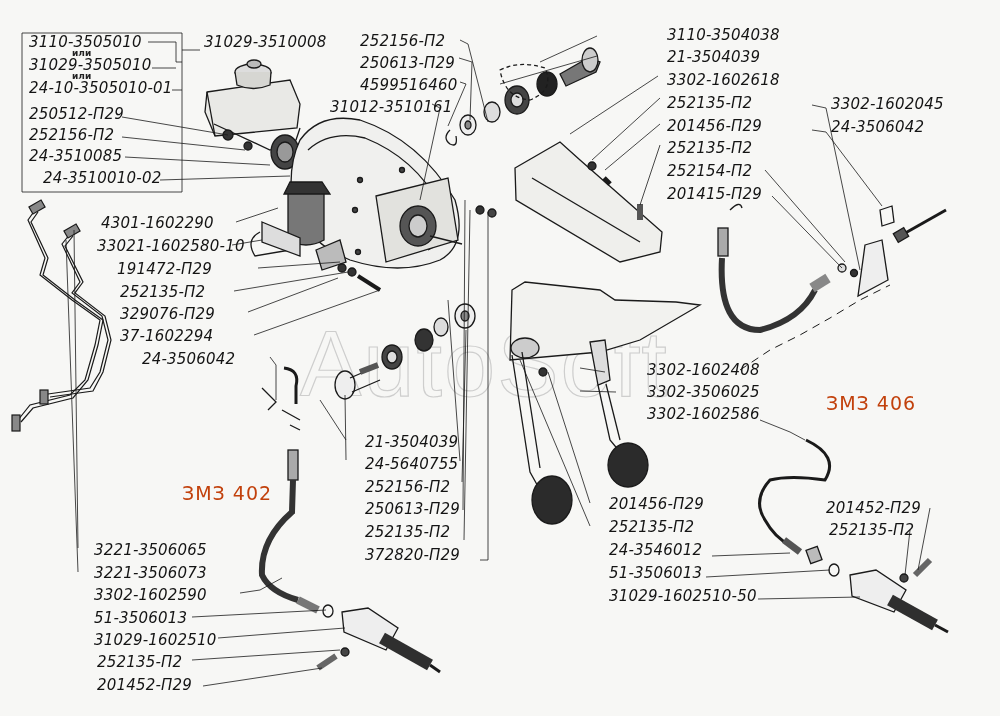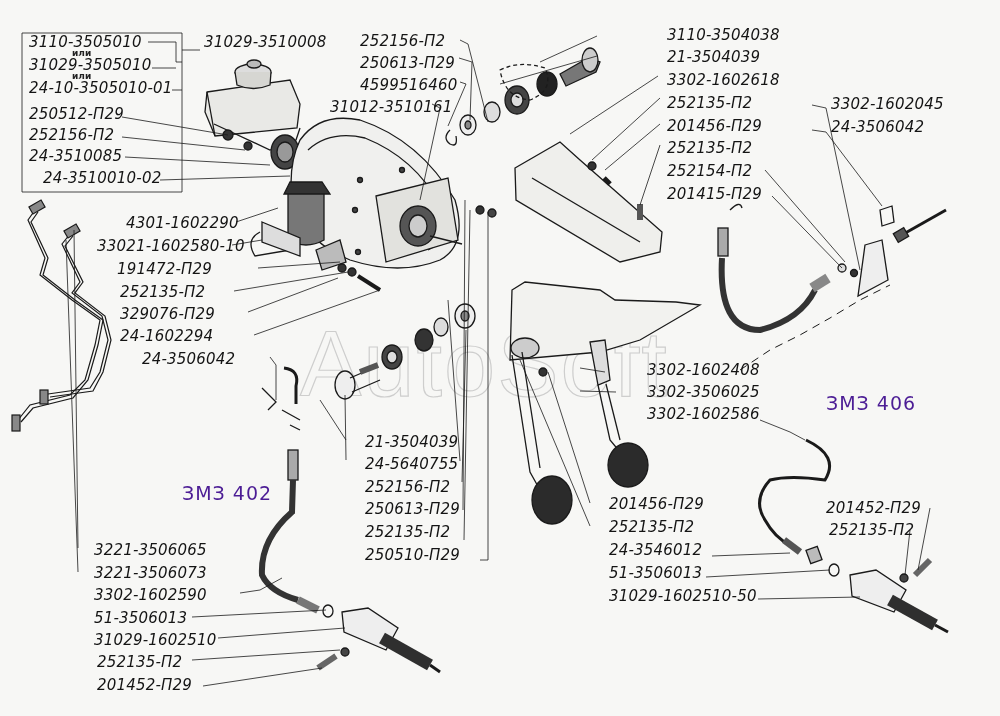--- a/index.html
+++ b/index.html
@@ -8,21 +8,21 @@
     background: #f7f7f5;
     font-family: "DejaVu Sans", sans-serif;
     color: #111;
   }
   #drawing { position: absolute; left: 0; top: 0; width: 1000px; height: 716px; }
   .lbl {
     position: absolute; font-size: 15px; font-style: italic; letter-spacing: 0.2px;
     white-space: nowrap; line-height: 16px; color: #141414;
   }
   .ili { position: absolute; font-size: 9px; font-weight: bold; color: #222; }
-  .engine { position: absolute; font-size: 19px; font-weight: normal; letter-spacing: 1px; color: #4c1d95; }
+  .engine { position: absolute; font-size: 19px; font-weight: normal; letter-spacing: 1px; color: #c2410c; }
   .wm {
     position: absolute; left: 300px; top: 312px; font-size: 92px; color: transparent;
     -webkit-text-stroke: 1.2px #bdbdbd; letter-spacing: 2px; opacity: 0.7;
     font-family: "Liberation Sans", sans-serif;
   }
 </style>
 </head>
 <body>
 
 <div id="canvas">
@@ -254,34 +254,34 @@
   <div class="lbl" style="left:667px; top:49px;">21-3504039</div>
   <div class="lbl" style="left:667px; top:72px;">3302-1602618</div>
   <div class="lbl" style="left:667px; top:95px;">252135-П2</div>
   <div class="lbl" style="left:667px; top:118px;">201456-П29</div>
   <div class="lbl" style="left:667px; top:140px;">252135-П2</div>
   <div class="lbl" style="left:667px; top:163px;">252154-П2</div>
   <div class="lbl" style="left:667px; top:186px;">201415-П29</div>
   <div class="lbl" style="left:831px; top:96px;">3302-1602045</div>
   <div class="lbl" style="left:831px; top:119px;">24-3506042</div>
 
-  <div class="lbl" style="left:126px; top:215px;">4301-1602290</div>
+  <div class="lbl" style="left:101px; top:215px;">4301-1602290</div>
   <div class="lbl" style="left:97px; top:238px;">33021-1602580-10</div>
   <div class="lbl" style="left:117px; top:261px;">191472-П29</div>
   <div class="lbl" style="left:120px; top:284px;">252135-П2</div>
   <div class="lbl" style="left:120px; top:306px;">329076-П29</div>
-  <div class="lbl" style="left:120px; top:328px;">24-1602294</div>
+  <div class="lbl" style="left:120px; top:328px;">37-1602294</div>
   <div class="lbl" style="left:142px; top:351px;">24-3506042</div>
 
   <div class="lbl" style="left:365px; top:434px;">21-3504039</div>
   <div class="lbl" style="left:365px; top:456px;">24-5640755</div>
   <div class="lbl" style="left:365px; top:479px;">252156-П2</div>
   <div class="lbl" style="left:365px; top:501px;">250613-П29</div>
   <div class="lbl" style="left:365px; top:524px;">252135-П2</div>
-  <div class="lbl" style="left:365px; top:547px;">250510-П29</div>
+  <div class="lbl" style="left:365px; top:547px;">372820-П29</div>
 
   <div class="lbl" style="left:647px; top:362px;">3302-1602408</div>
   <div class="lbl" style="left:647px; top:384px;">3302-3506025</div>
   <div class="lbl" style="left:647px; top:406px;">3302-1602586</div>
   <div class="lbl" style="left:609px; top:496px;">201456-П29</div>
   <div class="lbl" style="left:609px; top:519px;">252135-П2</div>
   <div class="lbl" style="left:609px; top:542px;">24-3546012</div>
   <div class="lbl" style="left:609px; top:565px;">51-3506013</div>
   <div class="lbl" style="left:609px; top:588px;">31029-1602510-50</div>
 

